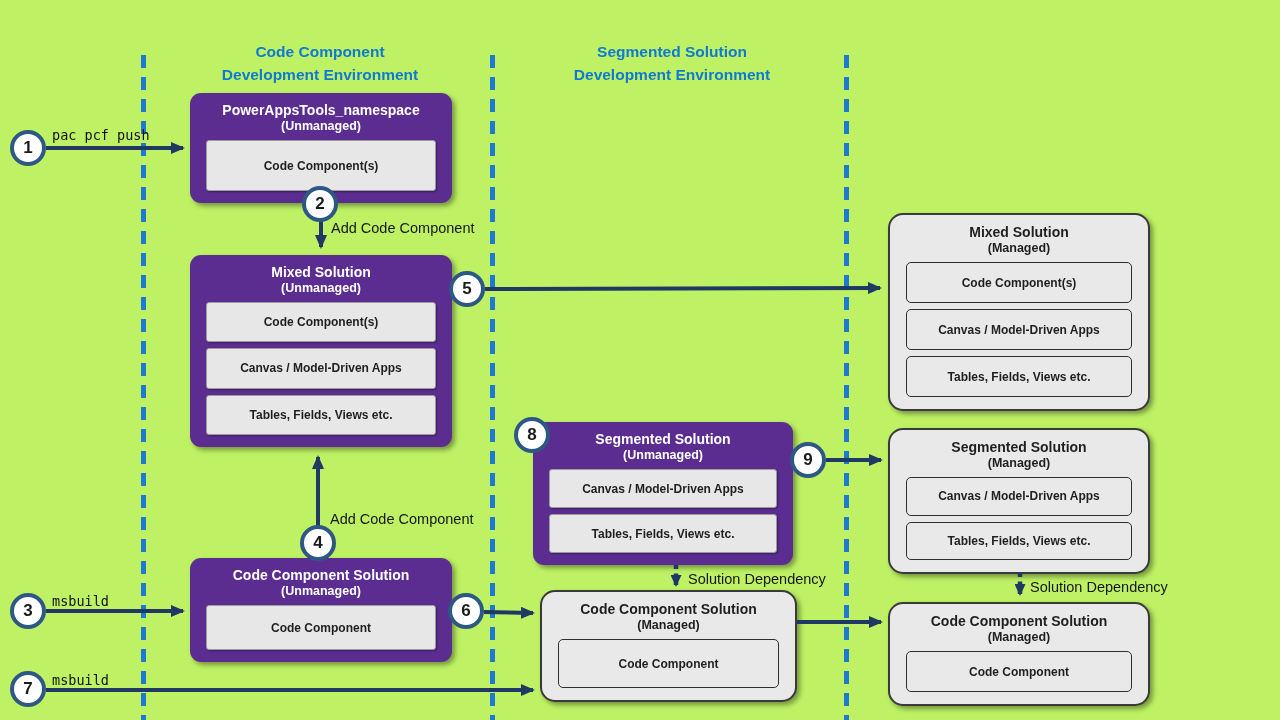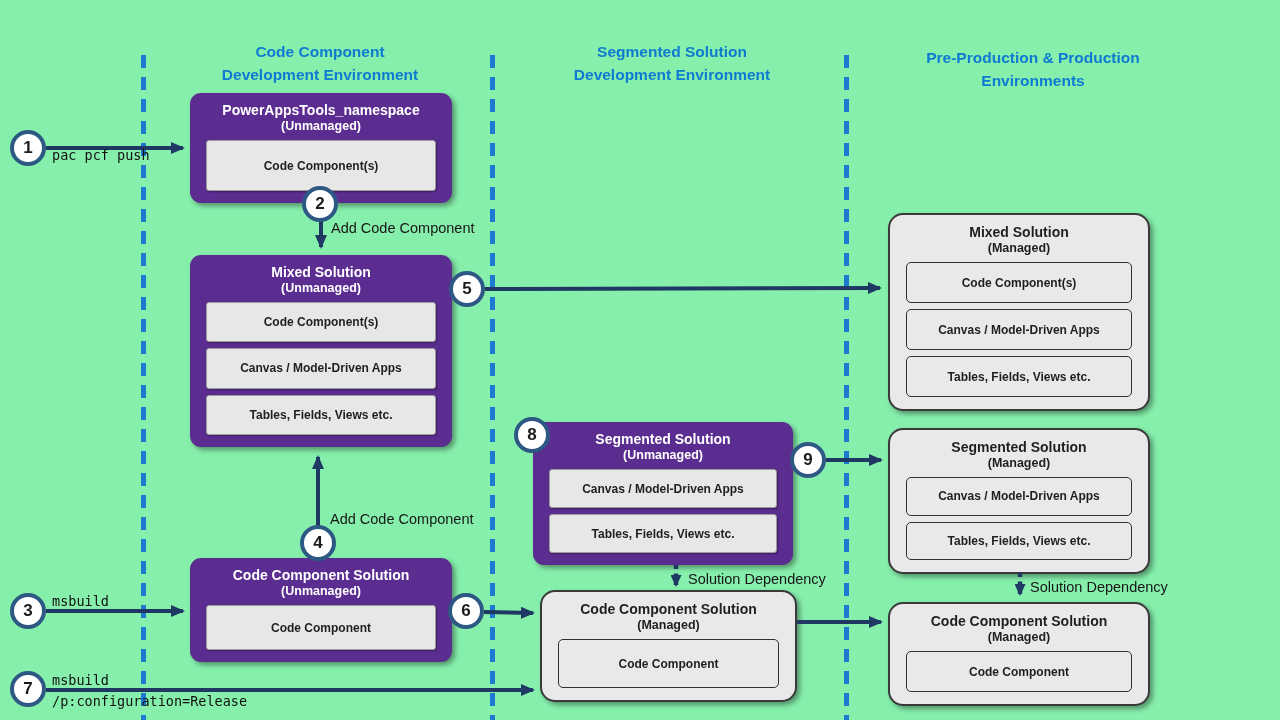--- a/index.html
+++ b/index.html
@@ -6,21 +6,21 @@
     --purple:#5C2D91;
     --managed-gray:#E9E9E9;
     --arrow-navy:#1F3864;
     --circle-border:#2D5884;
     --header-blue:#0F7AD2;
     --dashed-blue:#1E7AD0;
   }
   *{margin:0;padding:0;box-sizing:border-box;}
   html,body{width:1280px;height:720px;background:#ffffff;overflow:hidden;
     font-family:"Liberation Sans", sans-serif;}
-  .stage{position:relative;width:1280px;height:720px;background:#86efac;}
+  .stage{position:relative;width:1280px;height:720px;background:#bef264;}
 
   .dash{position:absolute;top:55px;height:665px;width:5px;z-index:0;
     background:repeating-linear-gradient(to bottom, var(--dashed-blue) 0 13px, transparent 13px 22px);}
 
   .colhdr{position:absolute;z-index:1;text-align:center;color:var(--header-blue);
     font-weight:bold;font-size:15.5px;line-height:23px;white-space:pre-line;}
 
   .box{position:absolute;z-index:1;display:flex;flex-direction:column;
     padding:7px 16px 12px;gap:6px;border-radius:11px;
     box-shadow:3px 3px 5px rgba(0,0,0,0.38);}
@@ -56,22 +56,20 @@
 <div class="stage">
 
   <div class="dash" style="left:141px;"></div>
   <div class="dash" style="left:490px;"></div>
   <div class="dash" style="left:844px;"></div>
 
   <div class="colhdr" style="left:160px;top:40px;width:320px;">Code Component
 Development Environment</div>
   <div class="colhdr" style="left:512px;top:40px;width:320px;">Segmented Solution
 Development Environment</div>
-  <div class="colhdr" style="left:873px;top:46px;width:320px;">Pre-Production &amp; Production
-Environments</div>
 
   <div class="box purple" style="left:190px;top:93px;width:262px;height:110px;">
     <div class="hdr">
       <div class="t">PowerAppsTools_namespace</div>
       <div class="s">(Unmanaged)</div>
     </div>
     <div class="item">Code Component(s)</div>
   </div>
 
   <div class="box purple" style="left:190px;top:255px;width:262px;height:192px;">
@@ -161,24 +159,23 @@
   <div class="circle" style="left:10px;top:130px;">1</div>
   <div class="circle" style="left:302px;top:186px;">2</div>
   <div class="circle" style="left:10px;top:593px;">3</div>
   <div class="circle" style="left:300px;top:525px;">4</div>
   <div class="circle" style="left:449px;top:271px;">5</div>
   <div class="circle" style="left:448px;top:593px;">6</div>
   <div class="circle" style="left:10px;top:671px;">7</div>
   <div class="circle" style="left:514px;top:417px;">8</div>
   <div class="circle" style="left:790px;top:442px;">9</div>
 
-  <div class="mono" style="left:52px;top:125px;margin-top:20px;">pac pcf push</div>
+  <div class="mono" style="left:52px;top:125px;">pac pcf push</div>
   <div class="mono" style="left:52px;top:591px;">msbuild</div>
   <div class="mono" style="left:52px;top:670px;">
     <div>msbuild</div>
-    <div>/p:configuration=Release</div>
   </div>
   <div class="lbl" style="left:331px;top:220px;">Add Code Component</div>
   <div class="lbl" style="left:330px;top:511px;">Add Code Component</div>
   <div class="lbl" style="left:688px;top:571px;">Solution Dependency</div>
   <div class="lbl" style="left:1030px;top:579px;">Solution Dependency</div>
 
 </div>
 
 </body></html>

